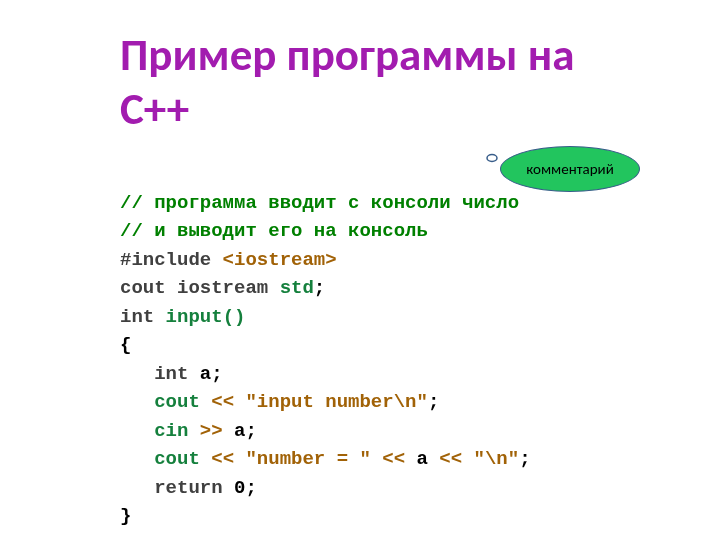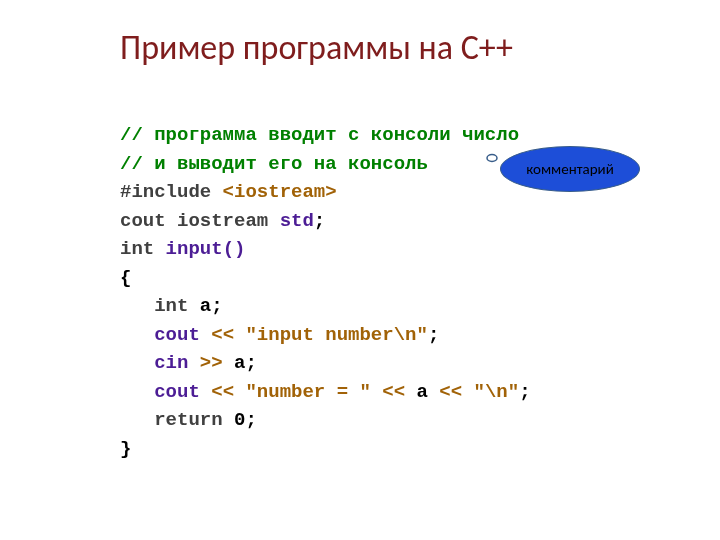--- a/index.html
+++ b/index.html
@@ -12,50 +12,50 @@
     overflow: hidden;
   }
   .slide {
     position: relative;
     width: 720px;
     height: 540px;
     box-sizing: border-box;
     padding: 28px 110px 20px 120px;
   }
   .title {
-    font-size: 34px;
-    color: #7f1d1d;
-    font-weight: 400;
+    font-size: 45px;
+    color: #a21caf;
+    font-weight: 700;
     margin: 0 0 24px 0;
     line-height: 1.2;
   }
   .code {
     font-family: "Courier New", monospace;
     font-size: 19px;
     line-height: 1.5;
     font-weight: bold;
     white-space: pre;
   }
   .comment { color: #008000; text-align: center; }
   .keyword-blue { color: #404040; }
   .brown { color: #a16207; }
-  .teal { color: #4c1d95; }
+  .teal { color: #15803d; }
   .black { color: #000; }
   .callout {
     position: absolute;
     right: 80px;
     top: 146px;
     width: 140px;
     height: 46px;
   }
   .callout-bubble {
     position: absolute;
     inset: 0;
     border: 1.5px solid #385d8a;
-    background: #1d4ed8;
+    background: #22c55e;
     border-radius: 50% / 50%;
     display: flex;
     align-items: center;
     justify-content: center;
   }
   .callout-text {
     font-family: "Calibri", "Arial", sans-serif;
     font-size: 15px;
     color: #000;
     font-weight: 400;

